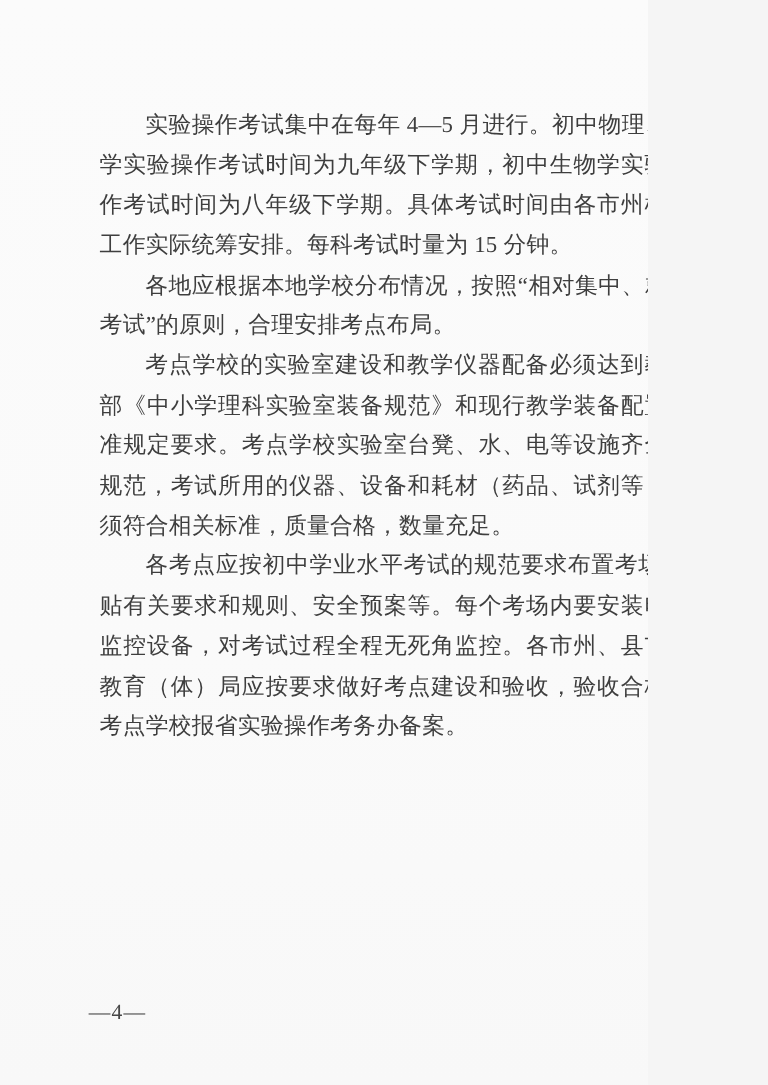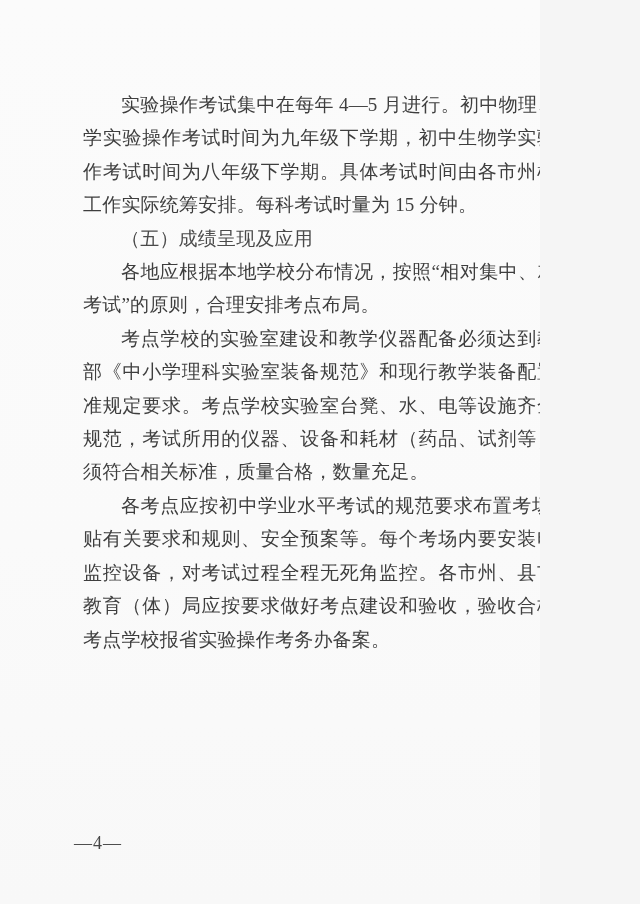--- a/index.html
+++ b/index.html
@@ -47,19 +47,18 @@
     color:#474747;
     font-family:"Liberation Serif", serif;
   }
 </style>
 </head>
 <body>
 
 <div class="page">
   <div class="text-block">
     <p class="body">实验操作考试集中在每年 4—5 月进行。初中物理、化学实验操作考试时间为九年级下学期，初中生物学实验操作考试时间为八年级下学期。具体考试时间由各市州根据工作实际统筹安排。每科考试时量为 15 分钟。</p>
-    <p class="kai-heading">（五）成绩呈现及应用</p>
     <p class="body">各地应根据本地学校分布情况，按照“相对集中、就近考试”的原则，合理安排考点布局。</p>
     <p class="body">考点学校的实验室建设和教学仪器配备必须达到教育部《中小学理科实验室装备规范》和现行教学装备配置标准规定要求。考点学校实验室台凳、水、电等设施齐全、规范，考试所用的仪器、设备和耗材（药品、试剂等）必须符合相关标准，质量合格，数量充足。</p>
     <p class="body">各考点应按初中学业水平考试的规范要求布置考场,张贴有关要求和规则、安全预案等。每个考场内要安装电子监控设备，对考试过程全程无死角监控。各市州、县市区教育（体）局应按要求做好考点建设和验收，验收合格的考点学校报省实验操作考务办备案。</p>
   </div>
   <div class="page-number">—4—</div>
 </div>
 
 </body></html>

